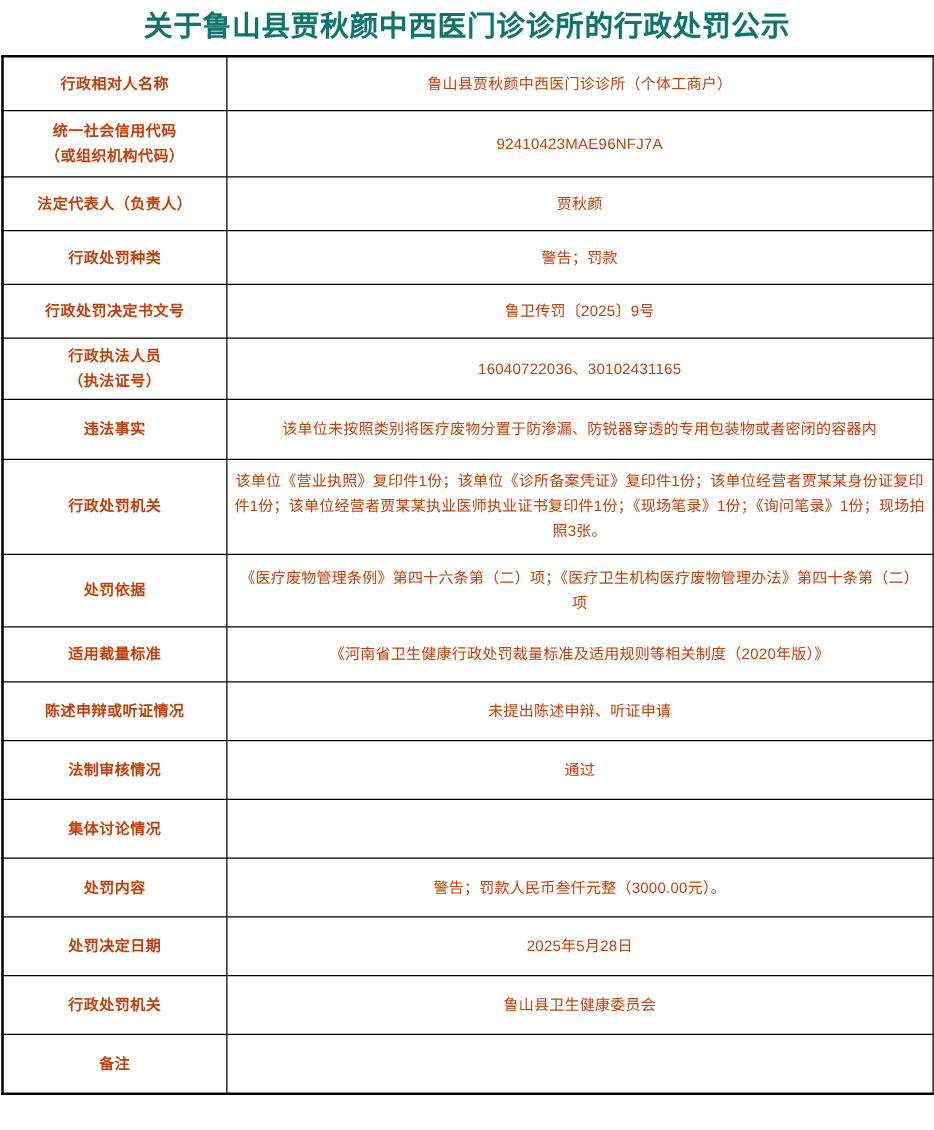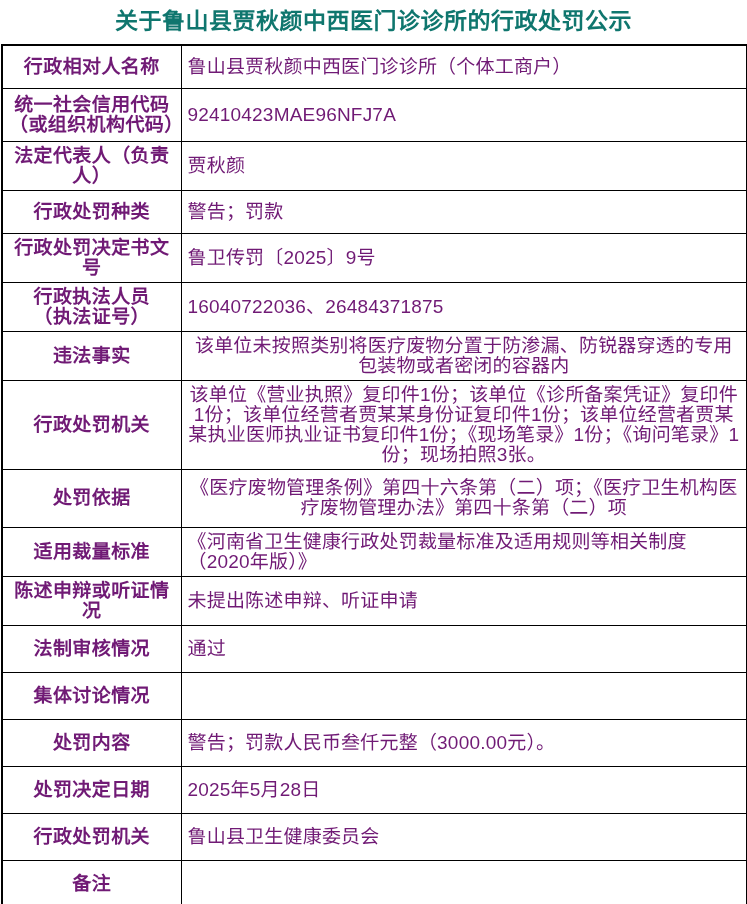--- a/index.html
+++ b/index.html
@@ -40,34 +40,35 @@
     width: 745px;
     margin: 0 0 0 1px;
     border-top: 2px solid #000;
     border-left: 2px solid #000;
     border-right: 2px solid #000;
     border-bottom: 2px solid #000;
   }
   table.penalty-table td {
     border: 1px solid #000;
     vertical-align: middle;
-    font-size: 19px;
+    font-size: 12px;
     line-height: 20px;
-    color: #701a75;
+    color: #c2410c;
     padding: 4px 6px;
     box-sizing: border-box;
   }
   td.label-cell {
     width: 179px;
     text-align: center;
     font-weight: bold;
     letter-spacing: 0.4px;
   }
   td.value-cell {
     width: 566px;
+    text-align: center;
     letter-spacing: 0.2px;
   }
   td.value-cell.align-justify {
     text-align: center;
   }
   .label-line {
     display: block;
   }
   
   .r-name     { height: 43px; }
@@ -126,21 +127,21 @@
       <tr class="r-docno">
         <td class="label-cell">行政处罚决定书文号</td>
         <td class="value-cell">鲁卫传罚〔2025〕9号</td>
       </tr>
 
       <tr class="r-officer">
         <td class="label-cell">
           <span class="label-line">行政执法人员</span>
           <span class="label-line">（执法证号）</span>
         </td>
-        <td class="value-cell">16040722036、26484371875</td>
+        <td class="value-cell">16040722036、30102431165</td>
       </tr>
 
       <tr class="r-fact">
         <td class="label-cell">违法事实</td>
         <td class="value-cell align-justify">该单位未按照类别将医疗废物分置于防渗漏、防锐器穿透的专用包装物或者密闭的容器内</td>
       </tr>
 
       <tr class="r-evidence">
         <td class="label-cell">行政处罚机关</td>
         <td class="value-cell align-justify">该单位《营业执照》复印件1份；该单位《诊所备案凭证》复印件1份；该单位经营者贾某某身份证复印件1份；该单位经营者贾某某执业医师执业证书复印件1份；《现场笔录》1份；《询问笔录》1份；现场拍照3张。</td>

